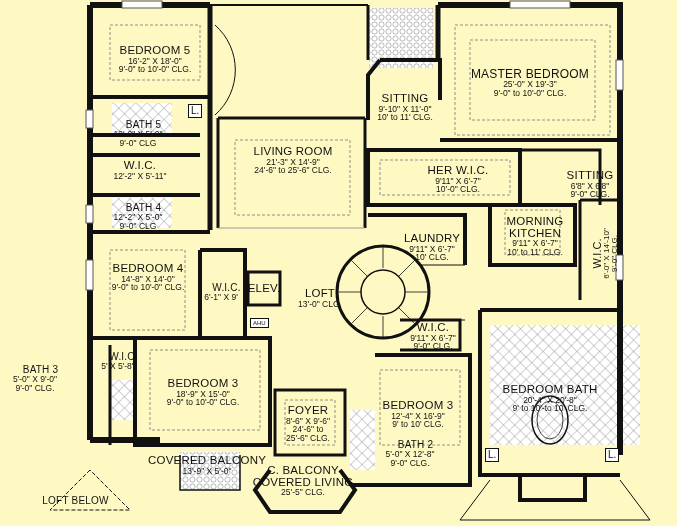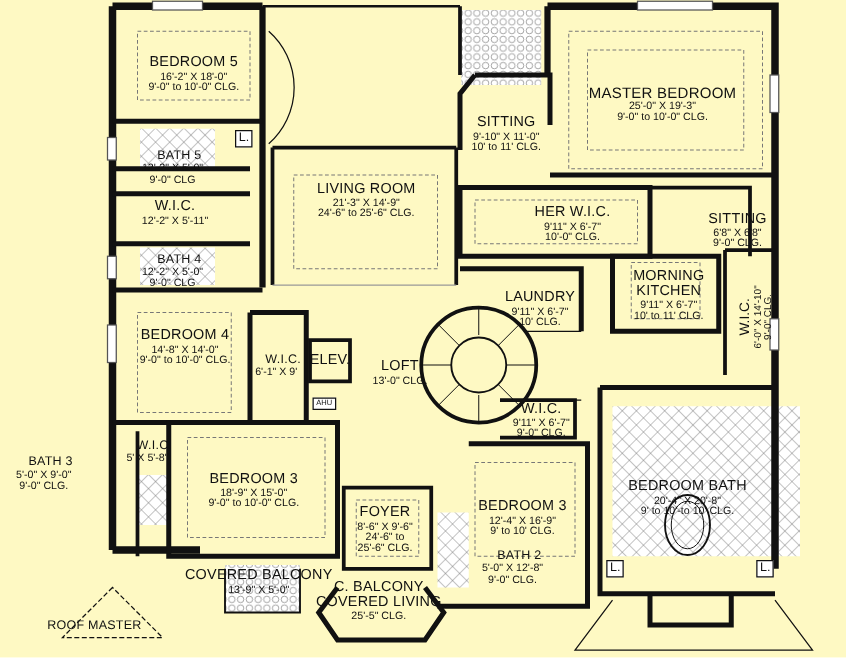--- a/index.html
+++ b/index.html
@@ -247,20 +247,20 @@
   <div class="lbl" style="left:207px;top:455px">
     <span class="n">COVERED BALCONY</span>
     <span class="d">13'-9" X 5'-0"</span>
   </div>
   <div class="lbl" style="left:303px;top:465px">
     <span class="n">C. BALCONY</span>
     <span class="n">COVERED LIVING</span>
     <span class="d">25'-5" CLG.</span>
   </div>
   <div class="lbl sm" style="left:70px;top:496px">
-    <span class="n">ROOF MASTER</span>
+    <span class="n">LOFT BELOW</span>
   </div>
 
   <div class="tag" style="left:188px;top:104px">L.</div>
   <div class="tag" style="left:485px;top:448px">L.</div>
   <div class="tag" style="left:605px;top:448px">L.</div>
   <div class="tag" style="left:250px;top:318px;font-size:6px;line-height:8px">AHU</div>
 </div>
 
 </body></html>

